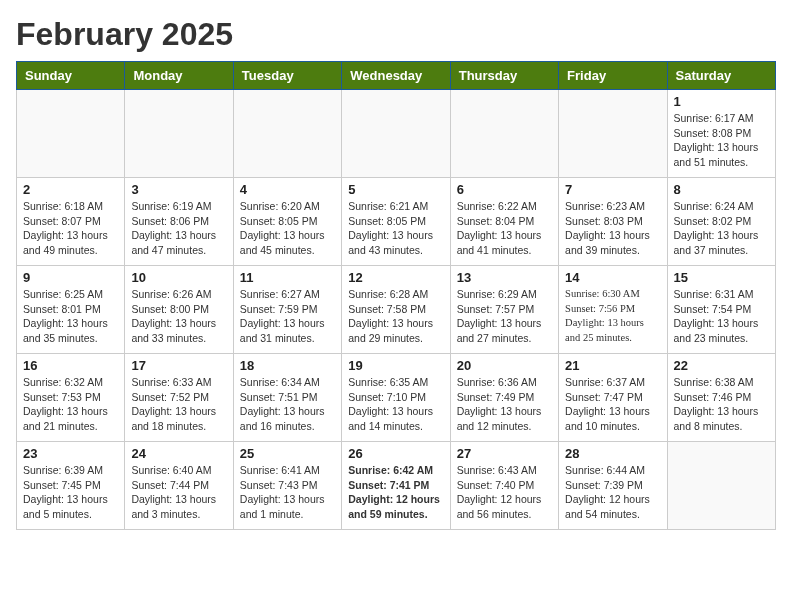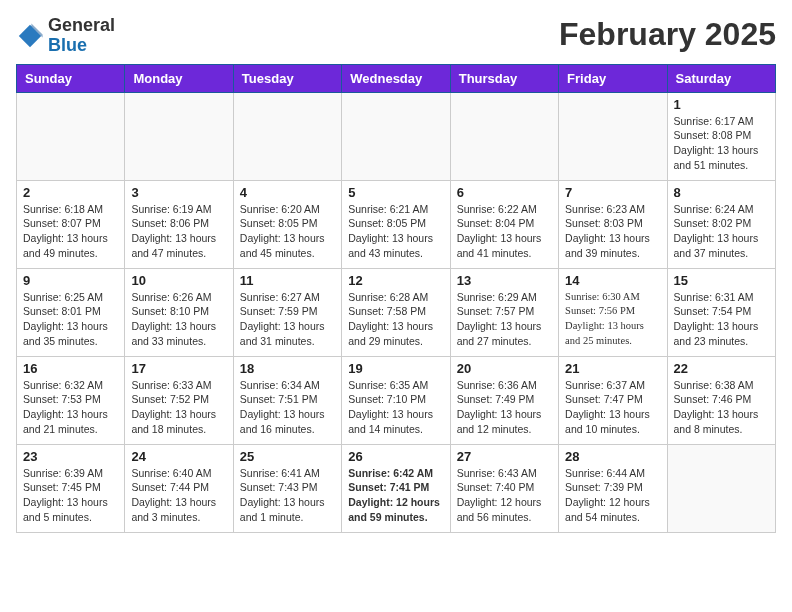--- a/index.html
+++ b/index.html
@@ -43,21 +43,21 @@
     .location {
       font-size: 15px;
       color: #333;
     }
     .calendar {
       width: 100%;
       border-collapse: collapse;
       border: 1px solid #ccc;
     }
     .calendar th {
-      background: #6d28d9;
+      background: #4d7c0f;
       color: #fff;
       font-size: 13px;
       font-weight: bold;
       padding: 6px 8px;
       text-align: left;
       border: 1px solid #1a5a9a;
     }
     .calendar td {
       vertical-align: top;
       padding: 4px 6px;
@@ -81,30 +81,20 @@
     .day-info {
       font-size: 10.5px;
       line-height: 1.4;
       color: #333;
     }
   </style>
 </head>
 <body>
 
 <div class="header">
-  <div class="logo">
-    <svg class="logo-icon" viewBox="0 0 40 40">
-      <polygon points="20,4 36,20 20,36 4,20" fill="#2a7abf"></polygon>
-      <polygon points="22,2 38,18 38,22 22,6" fill="#1a5a9a" opacity="0.5"></polygon>
-    </svg>
-    <div class="logo-text">
-      <span class="logo-general">General</span><br>
-      <span class="logo-blue">Blue</span>
-    </div>
-  </div>
   <div class="title-block">
     <div class="month-year">February 2025</div>
   </div>
 </div>
 
 <table class="calendar">
   <thead>
     <tr>
     <th>Sunday</th>
         <th>Monday</th>
@@ -186,21 +176,21 @@
         <td>
           <span class="day-num">9</span>
           <div class="day-info" style="white-space: pre-line;">Sunrise: 6:25 AM
 Sunset: 8:01 PM
 Daylight: 13 hours
 and 35 minutes.</div>
         </td>
         <td>
           <span class="day-num">10</span>
           <div class="day-info" style="white-space: pre-line;">Sunrise: 6:26 AM
-Sunset: 8:10 PM
+Sunset: 8:00 PM
 Daylight: 13 hours
 and 33 minutes.</div>
         </td>
         <td>
           <span class="day-num">11</span>
           <div class="day-info" style="white-space: pre-line;">Sunrise: 6:27 AM
 Sunset: 7:59 PM
 Daylight: 13 hours
 and 31 minutes.</div>
         </td>

